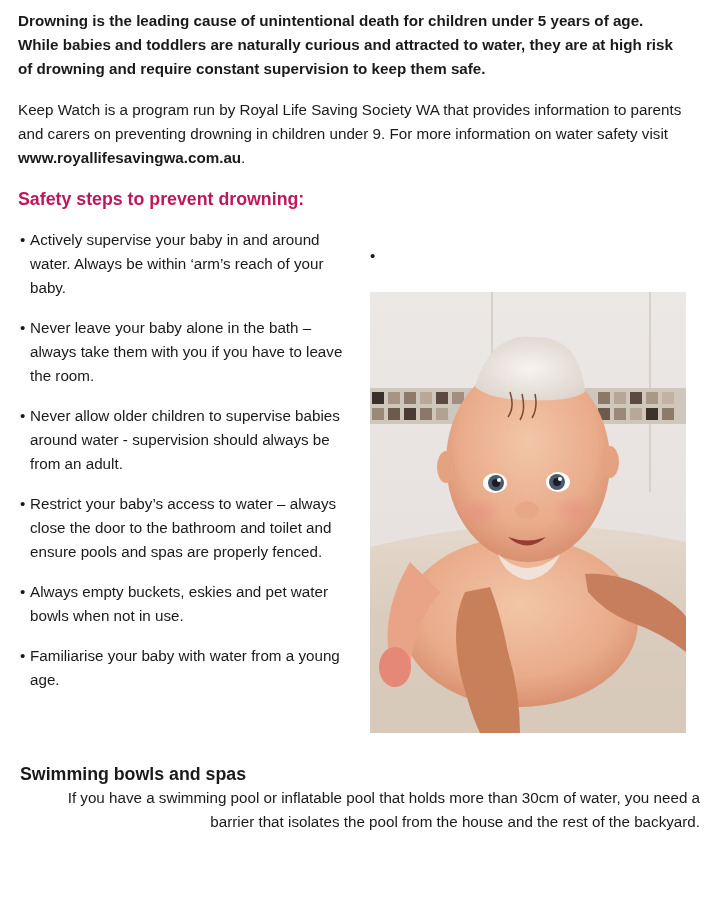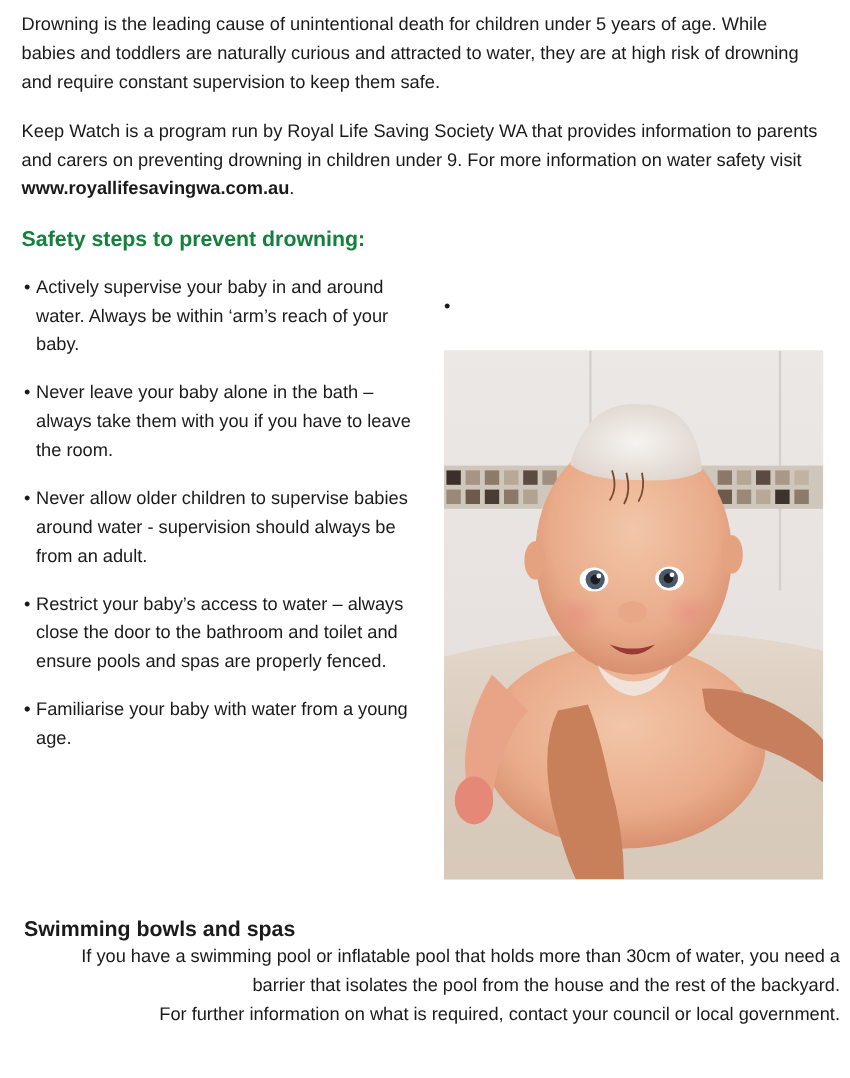--- a/index.html
+++ b/index.html
@@ -14,35 +14,35 @@
       color: #1a1a1a;
       font-size: 15.2px;
       line-height: 24px;
       position: relative;
     }
     .intro {
       position: absolute;
       left: 18px;
       top: 9px;
       width: 670px;
-      font-weight: normal;
+      font-weight: bold;
     }
     .about {
       position: absolute;
       left: 18px;
       top: 98px;
       width: 680px;
     }
     .about b { font-weight: bold; margin-top: 12px; }
     .steps-heading {
       position: absolute;
       left: 18px;
       top: 187px;
       font-weight: bold;
-      color: #15803d;
+      color: #be185d;
     }
     .col {
       position: absolute;
       top: 228px;
     }
     .col-left { left: 20px; width: 330px; }
     .col-right { left: 370px; width: 330px; }
     ul.bullets { list-style: none; }
     ul.bullets li {
       position: relative;
@@ -86,21 +86,21 @@
 <p class="about"><span>Keep Watch is a program run by Royal Life Saving Society WA that provides information to parents and carers on preventing drowning in children under 9. For more information on water safety visit </span><b>www.royallifesavingwa.com.au</b><span>.</span></p>
 
 <h3 class="steps-heading">Safety steps to prevent drowning:</h3>
 
 <div class="col col-left">
   <ul class="bullets">
     <li><span class="dot">•</span><span>Actively supervise your baby in and around water. Always be within ‘arm’s reach of your baby.</span></li>
     <li><span class="dot">•</span><span>Never leave your baby alone in the bath – always take them with you if you have to leave the room.</span></li>
     <li><span class="dot">•</span><span>Never allow older children to supervise babies around water - supervision should always be from an adult.</span></li>
     <li><span class="dot">•</span><span>Restrict your baby’s access to water – always close the door to the bathroom and toilet and ensure pools and spas are properly fenced.</span></li>
-    <li><span class="dot">•</span></li>
+    <li><span class="dot">•</span><span>Always empty buckets, eskies and pet water bowls when not in use.</span></li>
     <li><span class="dot">•</span><span>Familiarise your baby with water from a young age.</span></li>
   </ul>
 </div>
 
 <div class="col col-right">
   <ul class="bullets">
     <li><span class="dot">•</span></li>
   </ul>
 </div>
 
@@ -197,14 +197,13 @@
 
     <path d="M95 300 Q80 330 90 380 Q100 420 110 441 L150 441 Q150 400 138 360 Q130 320 120 295 Z" fill="#c8805a"></path>
     <path d="M215 282 Q250 280 285 300 Q310 315 316 325 L316 360 Q290 340 260 330 Q235 320 218 300 Z" fill="#c67e5c"></path>
   </svg>
 </div>
 
 <h3 class="pools-heading">Swimming bowls and spas</h3>
 
 <div class="pools-body">
   <p>If you have a swimming pool or inflatable pool that holds more than 30cm of water, you need a barrier that isolates the pool from the house and the rest of the backyard.</p>
-  <p>For further information on what is required, contact your council or local government.</p>
 </div>
 
 </body></html>

